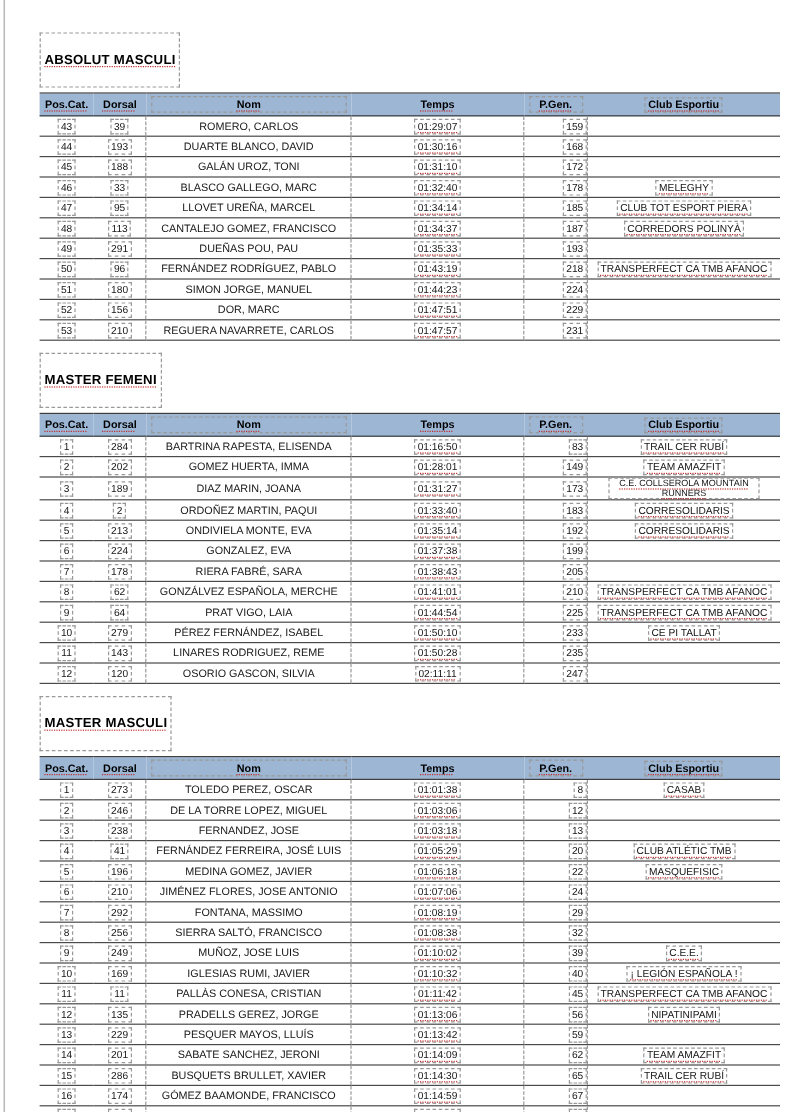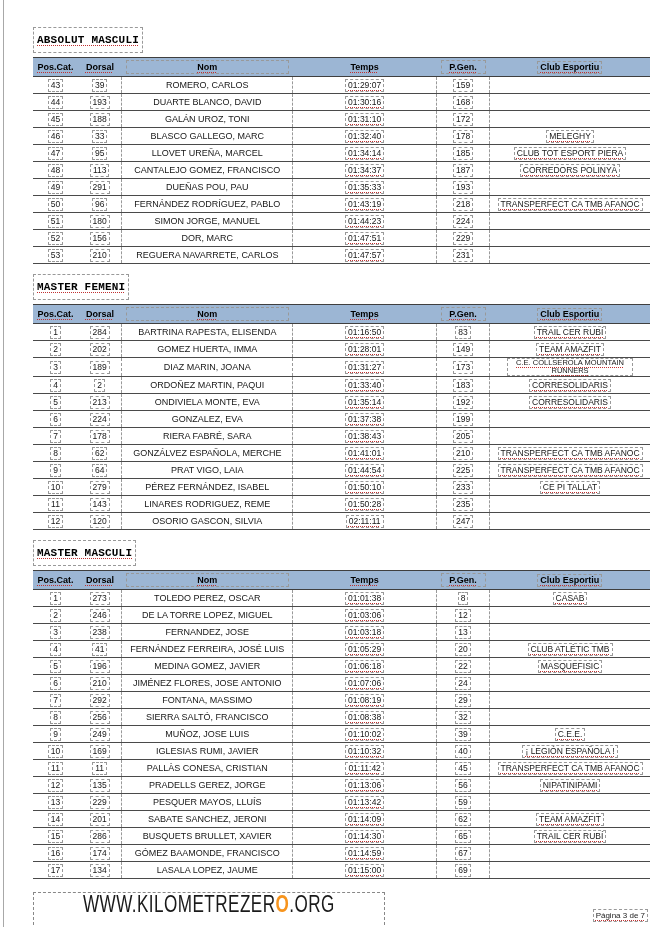--- a/index.html
+++ b/index.html
@@ -13,40 +13,40 @@
 
   .content { position:absolute; left:33px; top:27px; width:617px; }
 
   .section { margin:0; }
   .sec-title {
     display:inline-block; font-weight:bold; font-size:11px; color:#000;
     margin:0 0 3px 0; letter-spacing:0.2px;
   }
   .section + .section .sec-title { margin-top:10px; }
 
-  .dashed-box { border:1px dashed var(--dash); padding:6px 3px;font-family:Liberation Mono, monospace; }
+  .dashed-box { border:1px dashed var(--dash); padding:16px 3px; }
 
   .squiggle {
     text-decoration: underline dotted var(--squig);
     text-decoration-thickness:1px;
     text-underline-offset:2px;
   }
 
   table.results { width:100%; border-collapse:collapse; table-layout:fixed; margin-top:1px; }
   .results th {
     background:var(--header-bg);
     border-top:1px solid #3f3f3f; border-bottom:1px solid #3f3f3f;
     font-size:9px; font-weight:bold; height:16px; padding:1px 0; color:#000;
   }
   .results td {
     border-bottom:1px solid var(--line);
     font-size:8.5px; text-align:center; height:16px; padding:0; color:#161616;
   }
   .results td.c-nom { font-size:9px; border-left:1px dashed var(--dash); border-right:1px dashed var(--dash); }
-  .results td.c-pgen { border-left:1px dashed var(--dash); border-right:1px dashed var(--dash); }
+  .results td.c-pgen { border-left:1px dashed var(--dash); border-right:1px dashed var(--dash);text-align:right; }
 
   .vbox { display:inline-block; border:1px dashed var(--dash); padding:0 2px; line-height:11px; }
   .hbox { display:block; border:1px dashed var(--dash); margin:0 4px; line-height:12px; }
 
   .club-small { font-size:7.5px; line-height:8px; max-width:120px; white-space:normal; }
 
   .footer { display:flex; justify-content:space-between; align-items:center; margin-top:13px; }
   .logo-box {
     width:350px; height:36px; border:1px dashed #888;
     display:flex; align-items:flex-start; justify-content:center;

